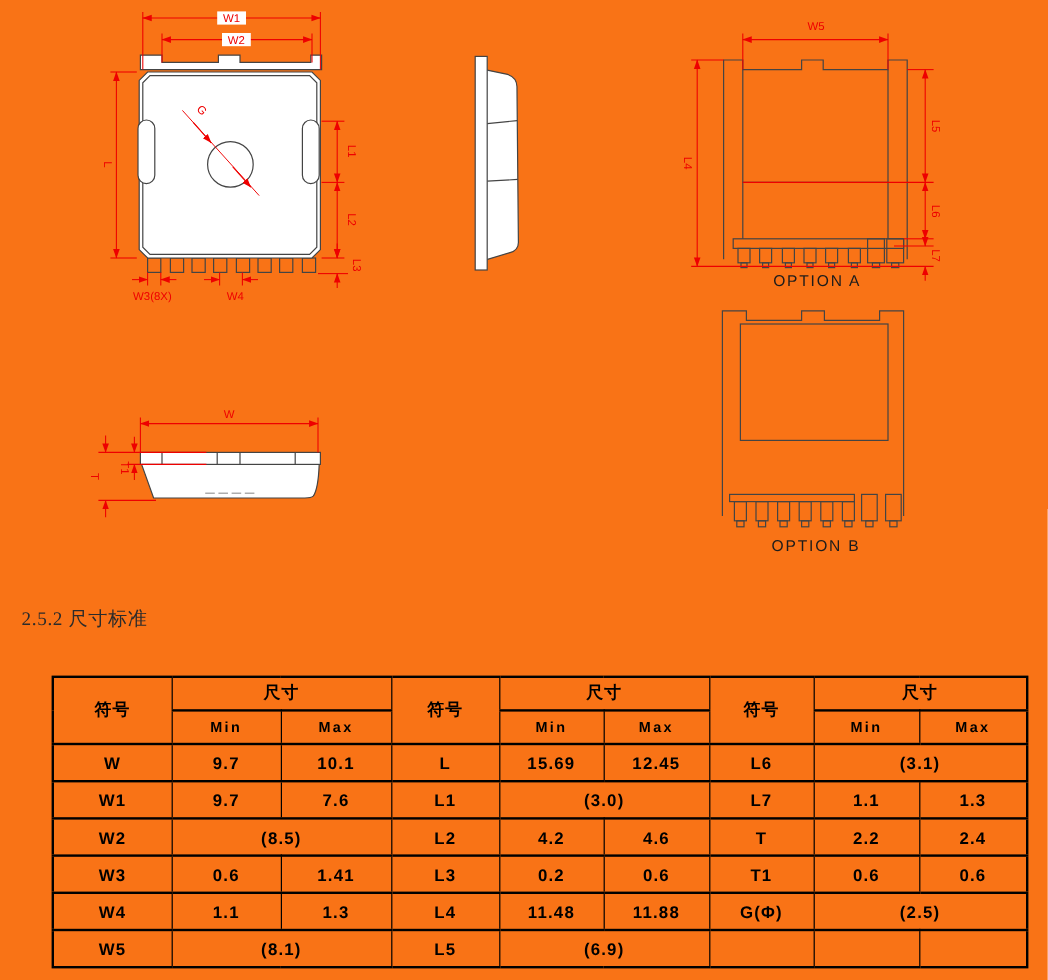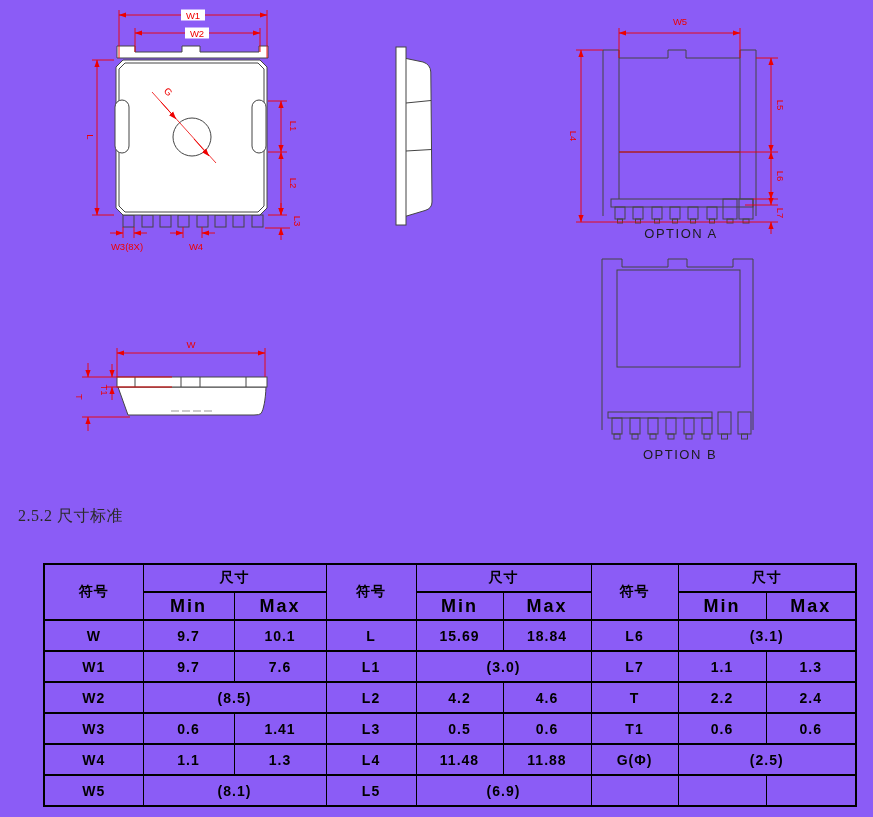--- a/index.html
+++ b/index.html
@@ -1,34 +1,34 @@
 <!DOCTYPE html>
 <html><head>
 <meta charset="utf-8">
 <style>
   html,body{margin:0;padding:0;background:#ffffff;}
   body{width:873px;height:817px;position:relative;font-family:"Liberation Sans",sans-serif;overflow:hidden;}
-  .sheet{position:absolute;left:0;top:0;width:873px;height:817px;background:#8b5cf6;}
+  .sheet{position:absolute;left:0;top:0;width:873px;height:817px;background:#f97316;}
   svg{position:absolute;left:0;top:0;}
   svg text{font-family:"Liberation Sans",sans-serif;}
   .dimtext{font-size:9.5px;fill:#ee0000;}
   .opttext{font-size:13px;fill:#1c1c1c;letter-spacing:1.5px;}
   .heading{position:absolute;left:18px;top:506px;font-family:"Liberation Serif","DejaVu Serif",serif;
            font-size:16px;color:#2b2b2b;letter-spacing:0.5px;}
   table.dims{position:absolute;left:43px;top:563px;width:812px;border-collapse:collapse;
              table-layout:fixed;border:2px solid #000;}
   table.dims th,table.dims td{
       border-left:1px solid #000;border-right:1px solid #000;
       border-top:2px solid #000;border-bottom:2px solid #000;
       text-align:center;vertical-align:middle;padding:0;
       font-weight:bold;color:#000;font-size:14px;letter-spacing:1px;
       overflow:hidden;white-space:nowrap;}
   table.dims thead tr{height:28px;}
   table.dims tbody tr{height:31px;}
-  table.dims th.mm{font-size:18px;letter-spacing:2px;}
+  table.dims th.mm{font-size:12px;letter-spacing:2px;}
   table.dims th.cjk{font-size:14px;}
 </style>
 </head>
 <body>
 
 <div class="sheet">
 
 <svg width="873" height="470" viewBox="0 0 873 470">
   <defs>
     <marker id="ar" viewBox="0 0 10 10" refX="9.2" refY="5" markerWidth="9" markerHeight="9" orient="auto-start-reverse">
@@ -267,21 +267,21 @@
       <th class="mm">Max</th>
     </tr>
   </thead>
   <tbody>
         <tr>
           <td>W</td>
           <td>9.7</td>
           <td>10.1</td>
           <td>L</td>
           <td>15.69</td>
-          <td>18.84</td>
+          <td>12.45</td>
           <td>L6</td>
           <td colspan="2">(3.1)</td>
         </tr>
         <tr>
           <td>W1</td>
           <td>9.7</td>
           <td>7.6</td>
           <td>L1</td>
           <td colspan="2">(3.0)</td>
           <td>L7</td>
@@ -296,21 +296,21 @@
           <td>4.6</td>
           <td>T</td>
           <td>2.2</td>
           <td>2.4</td>
         </tr>
         <tr>
           <td>W3</td>
           <td>0.6</td>
           <td>1.41</td>
           <td>L3</td>
-          <td>0.5</td>
+          <td>0.2</td>
           <td>0.6</td>
           <td>T1</td>
           <td>0.6</td>
           <td>0.6</td>
         </tr>
         <tr>
           <td>W4</td>
           <td>1.1</td>
           <td>1.3</td>
           <td>L4</td>

